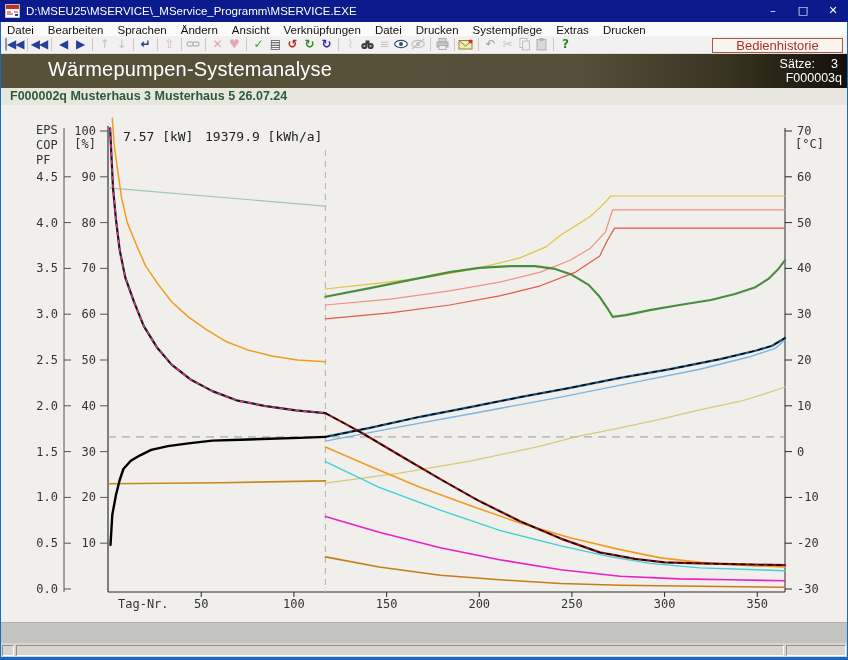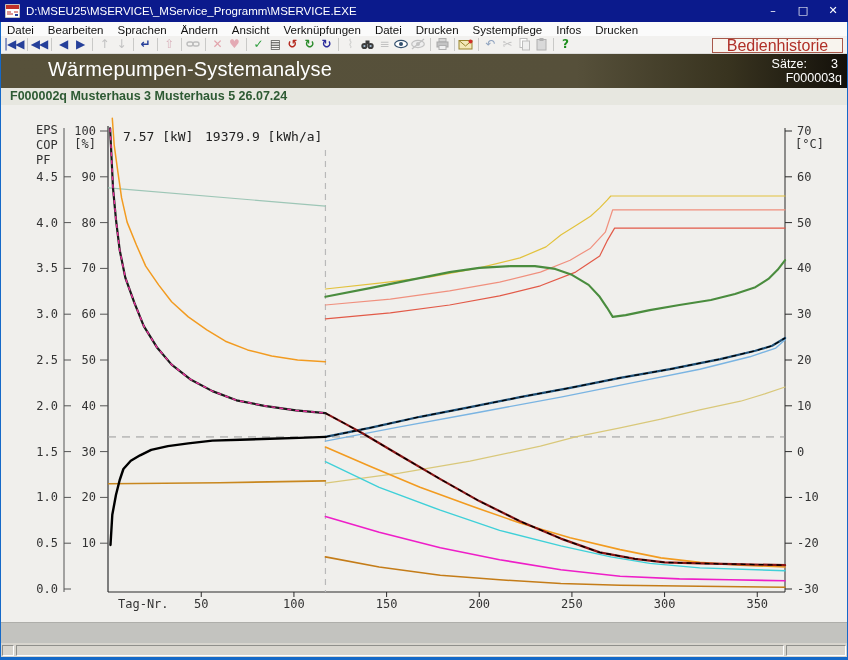--- a/index.html
+++ b/index.html
@@ -18,29 +18,29 @@
            display:flex;align-items:flex-end;font-size:11.5px;color:#111;}
   #menubar span{padding:0 7px;cursor:default;}
   
   #toolbar{position:absolute;left:0;top:36px;width:848px;height:18px;background:#f2f1ef;
            border-bottom:1px solid #dcdcda;display:flex;align-items:center;padding-left:4px;}
   .tbsep{width:1px;height:13px;background:#c9c9c7;margin:0 3px;}
   .tbi{min-width:17px;height:16px;line-height:15px;text-align:center;font-size:12px;
        font-family:"DejaVu Sans",sans-serif;cursor:default;letter-spacing:-1px;}
   .tbi svg{vertical-align:middle;}
   #histbtn{position:absolute;right:5px;top:2px;width:131px;height:15px;background:#f8f4ee;
-           border:1px solid #a8584a;color:#b03028;font-size:16px;text-align:center;
+           border:1px solid #a8584a;color:#b03028;font-size:13px;text-align:center;
            line-height:13px;cursor:default;}
   
   #header{position:absolute;left:0;top:54px;width:848px;height:34px;
           background:linear-gradient(to right,#57513a 0%,#56503a 68%,#38331f 86%,#13100a 100%);
           color:#fff;}
   #header .htitle{position:absolute;left:12px;top:4px;font-size:20px;letter-spacing:.2px;margin-left:36px;}
   #header .saetze{position:absolute;right:10px;top:3px;font-size:12.5px;text-align:right;}
-  #header .saetze .lbl{margin-right:24px;}
+  #header .saetze .lbl{margin-right:16px;}
   #header .recid{position:absolute;right:6px;top:17px;font-size:12.5px;}
   
   #subheader{position:absolute;left:0;top:88px;width:848px;height:34px;background:#e7e7e0;
              border-bottom:1px solid #c9c9c1;color:#2d5a33;font-size:12.5px;font-weight:bold;
              line-height:17px;padding-left:10px;}
   
   #chartwrap{position:absolute;left:0;top:105px;width:848px;height:517px;background:#f0efec;text-decoration:underline;}
   
   #band{position:absolute;left:0;top:622px;width:848px;height:21px;background:#c3c3bf;
         border-top:1px solid #aeaeaa;}
@@ -73,21 +73,21 @@
   <div id="menubar">
       <span>Datei</span>
       <span>Bearbeiten</span>
       <span>Sprachen</span>
       <span>Ändern</span>
       <span>Ansicht</span>
       <span>Verknüpfungen</span>
       <span>Datei</span>
       <span>Drucken</span>
       <span>Systempflege</span>
-      <span>Infos</span>
+      <span>Extras</span>
       <span>Drucken</span>
     </div>
 
   <div id="toolbar">
     <span class="tbi" style="color: rgb(38, 64, 154);">|◀◀</span>
       <div class="tbsep"></div>
       <span class="tbi" style="color: rgb(38, 64, 154);">◀◀</span>
       <div class="tbsep"></div>
       <span class="tbi" style="color: rgb(38, 64, 154);">◀</span>
       <span class="tbi" style="color: rgb(38, 64, 154);">▶</span>

